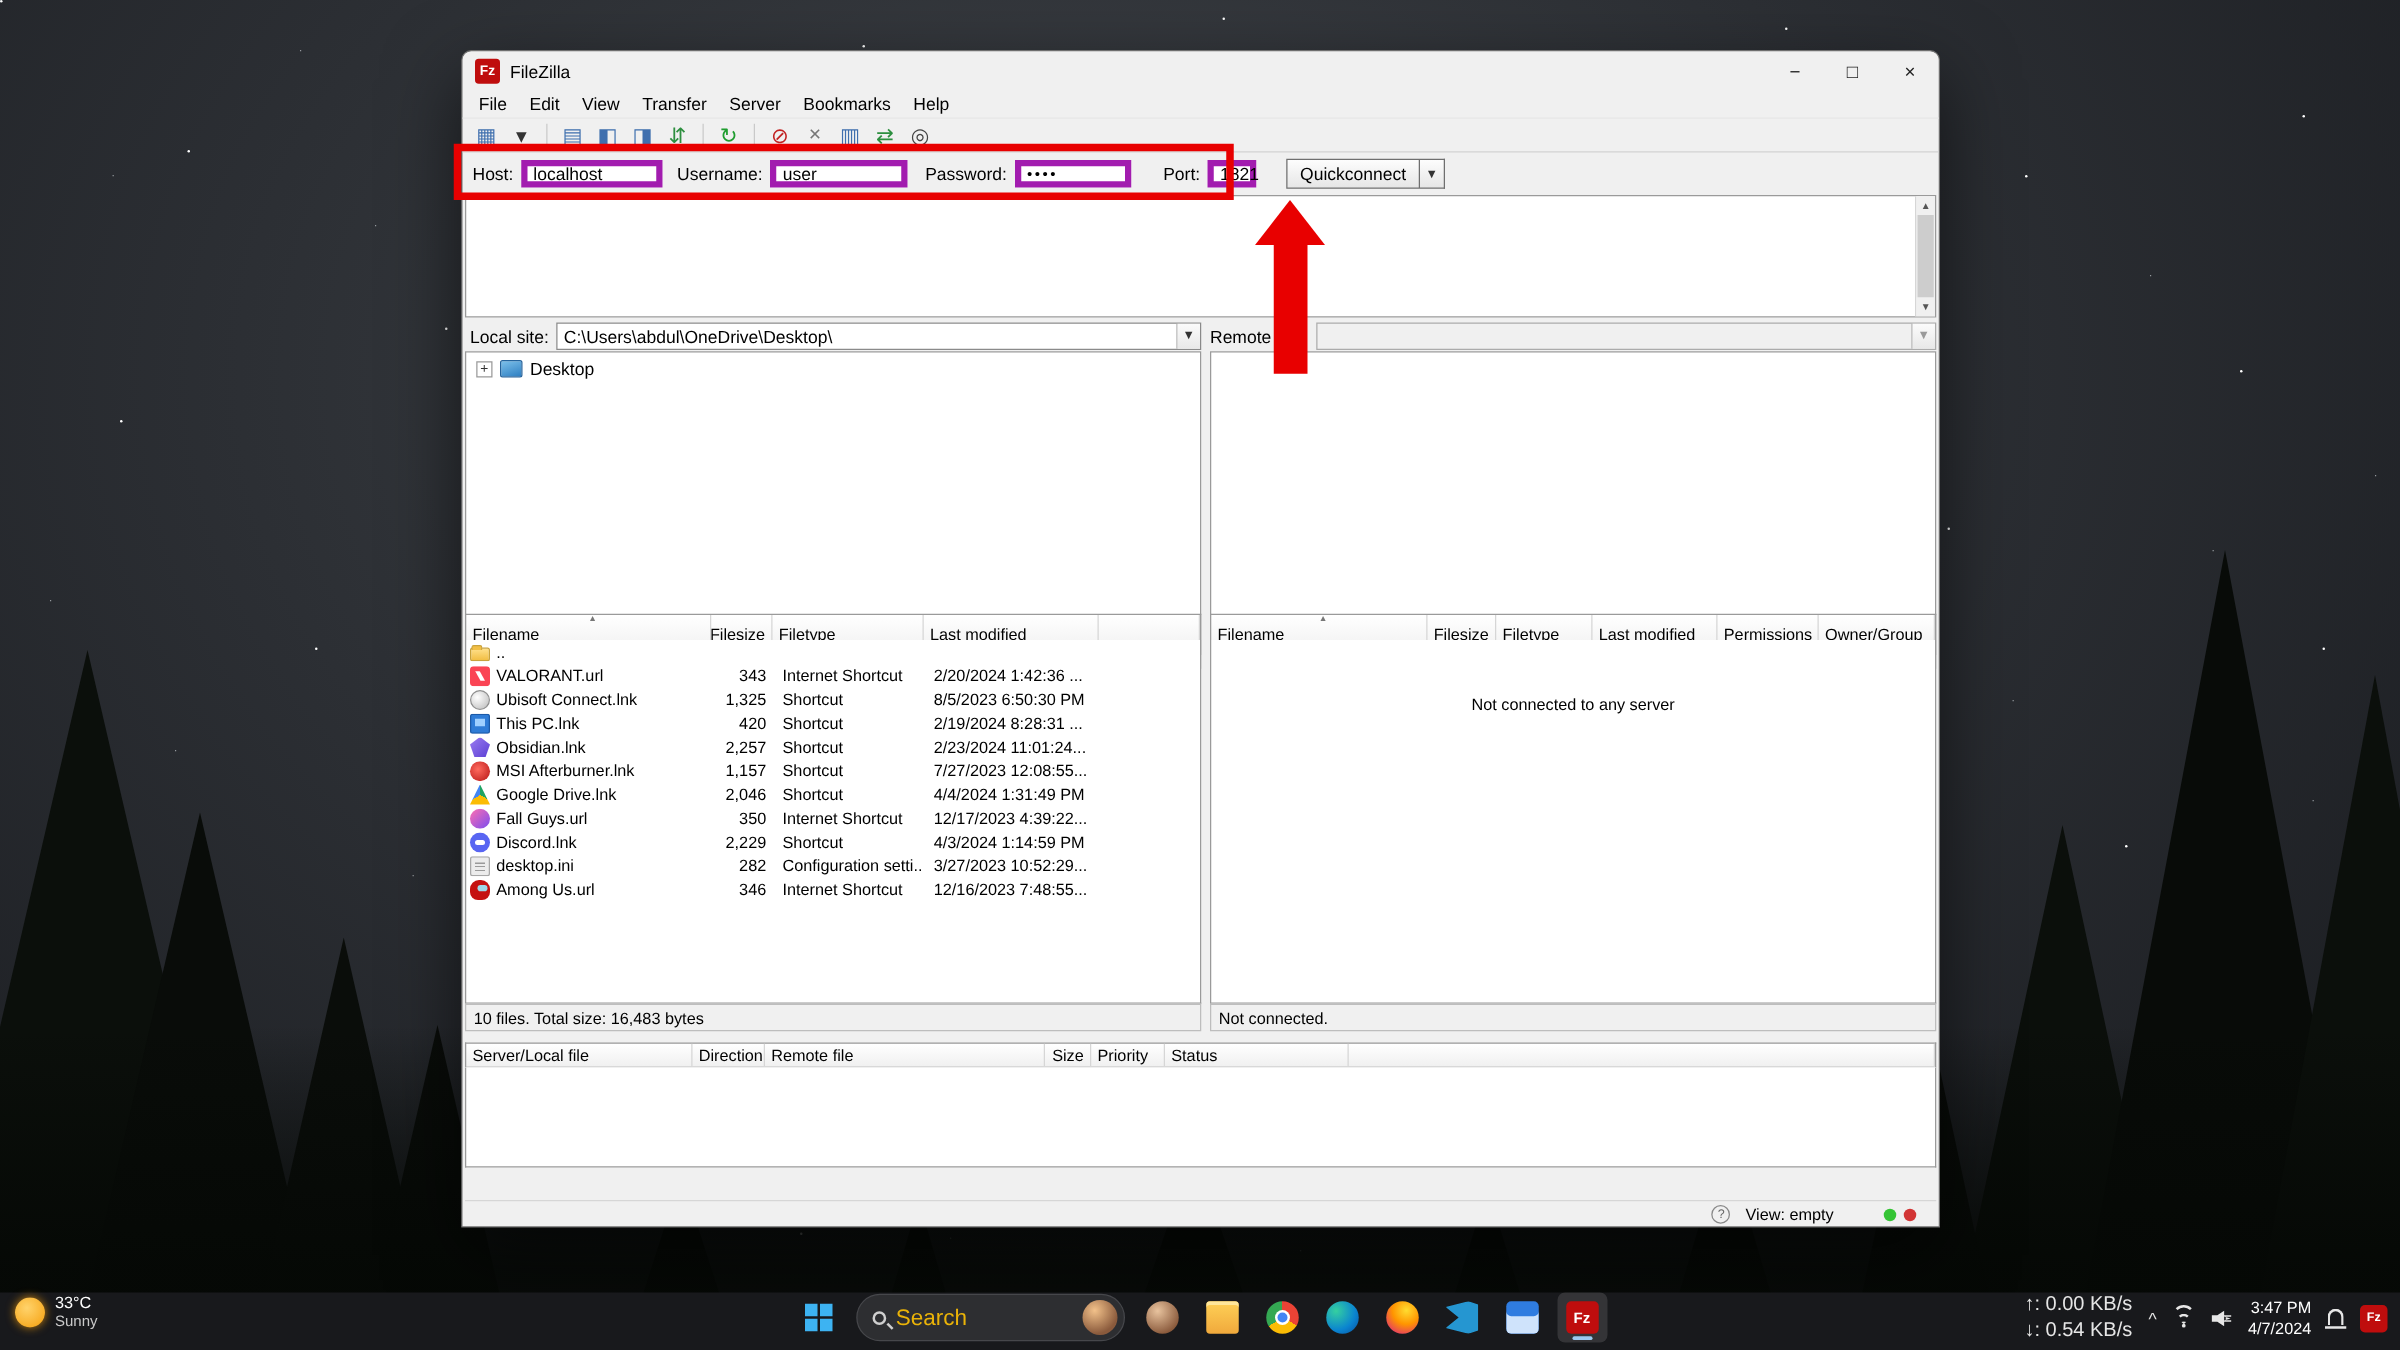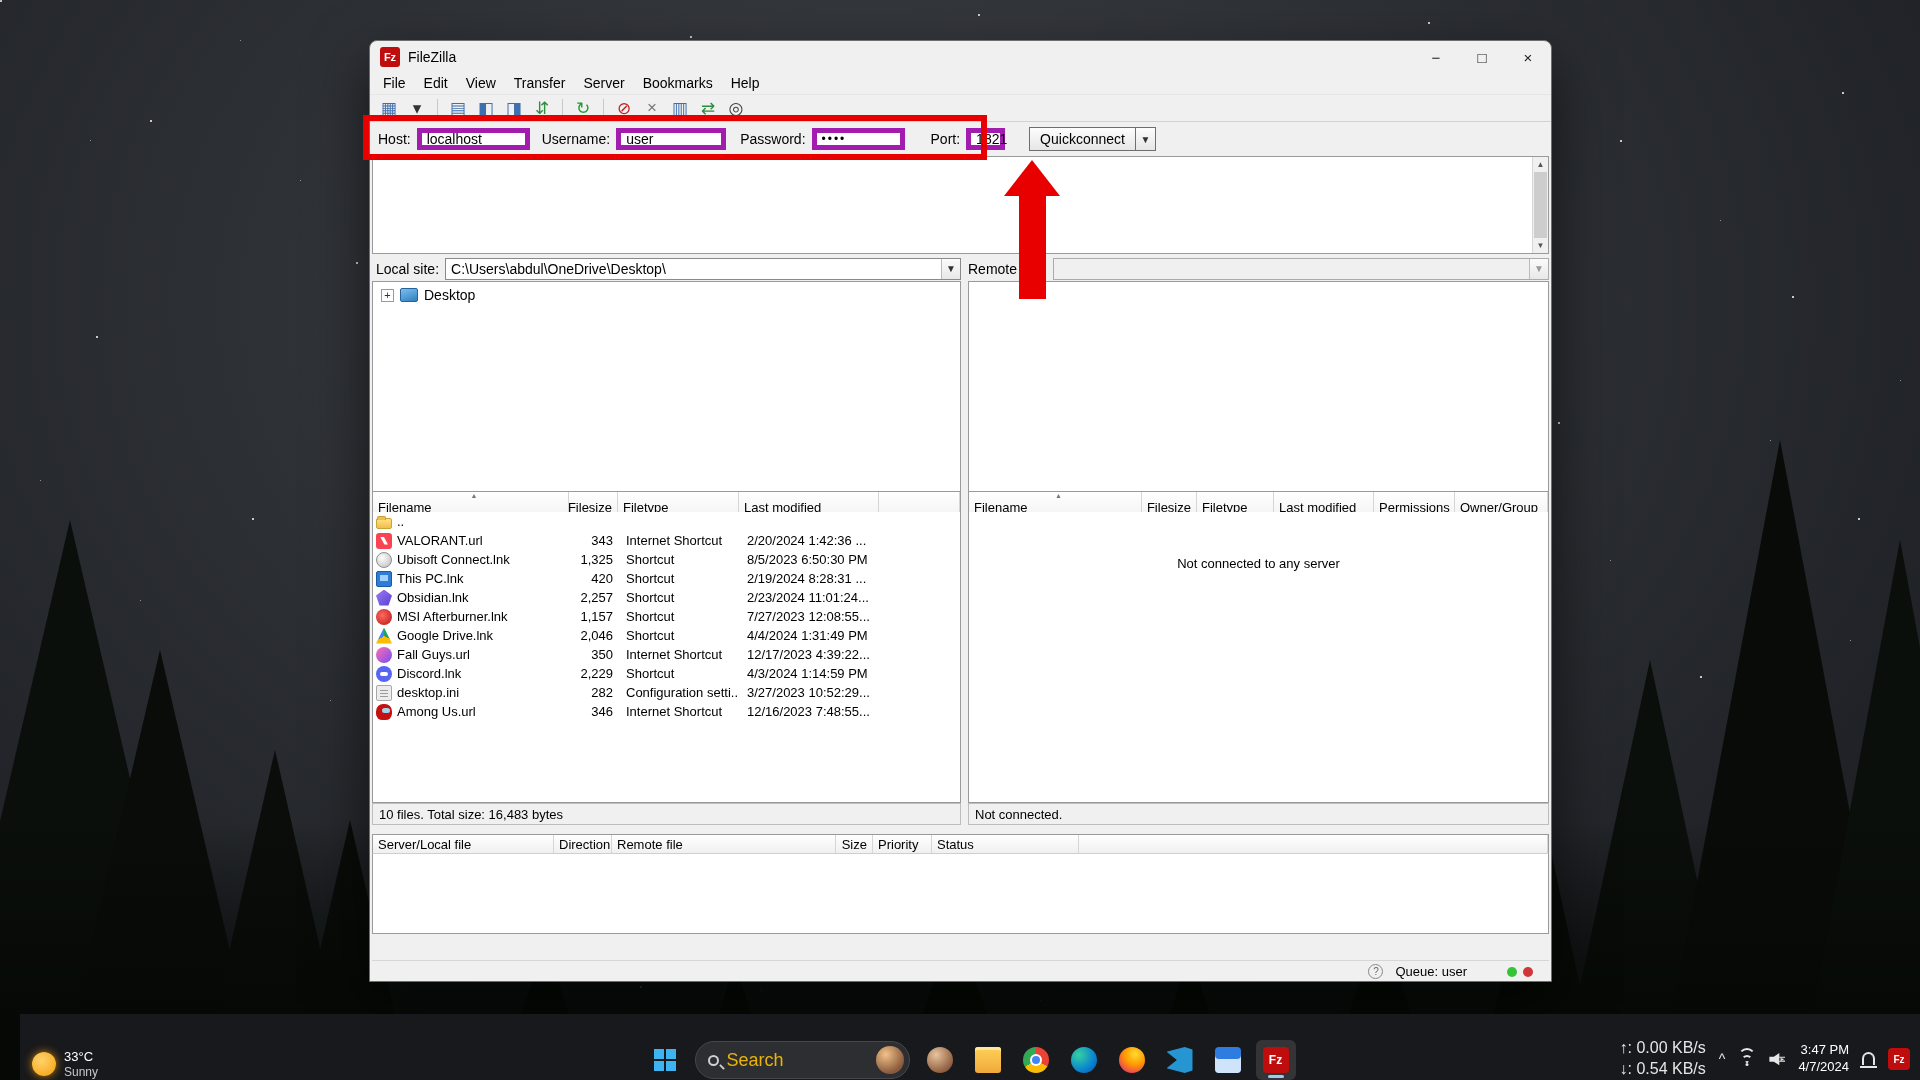--- a/index.html
+++ b/index.html
@@ -148,22 +148,22 @@
   .led { width:10px; height:10px; border-radius:50%; }
   .led.g { background:#35c435; } .led.r { background:#d23535; }
 
   
   .ann-rect { position:absolute; left:363px; top:115px; width:624px; height:45px; border:6px solid var(--ann,#e80000); z-index:60; }
   .ann-head { position:absolute; left:1004px; top:160px; width:56px; height:36px; background:var(--ann,#e80000);
     clip-path:polygon(50% 0,100% 100%,0 100%); z-index:60; }
   .ann-shaft { position:absolute; left:1019px; top:192px; width:27px; height:107px; background:var(--ann,#e80000); z-index:60; }
 
   
-  .taskbar { position:absolute; left:0; right:0; bottom:0; height:66px; z-index:55;
-    background:rgba(26,27,30,.93); display:flex; align-items:flex-end; justify-content:center; color:#fff;margin-left:20px; }
+  .taskbar { position:absolute; left:0; right:0; bottom:0; height:46px; z-index:55;
+    background:rgba(26,27,30,.93); display:flex; align-items:flex-start; justify-content:center; color:#fff; }
   .tb-left { position:absolute; left:12px; display:flex; align-items:center; gap:8px; }
   .sun { width:24px; height:24px; border-radius:50%; background:radial-gradient(circle at 40% 35%, #ffd36b, #f59e0b); box-shadow:0 0 8px rgba(245,158,11,.8); }
   .wtxt { font-size:13px; line-height:1.25; }
   .wtxt .cond { color:#c9c9c9; font-size:12px; }
 
   .tb-center { display:flex; align-items:center; gap:10px; }
   .start { width:40px; height:40px; border-radius:6px; display:flex; align-items:center; justify-content:center; }
   .winlogo { width:22px; height:22px; display:grid; grid-template-columns:1fr 1fr; gap:2px; }
   .winlogo i { background:#3db3f2; }
   .searchbox { width:215px; height:38px; border-radius:19px; background:#2d2e31; border:1px solid #46474b;
@@ -445,21 +445,21 @@
     <span class="hcell r">Size</span>
     <span class="hcell">Priority</span>
     <span class="hcell">Status</span>
     <span class="hcell"></span>
   </div>
   <div class="qlist"></div>
 
 
   <div class="winstatus">
     <span class="helpi"></span>
-    <span>Queue: user</span>
+    <span>View: empty</span>
     <span class="leds">
       <span class="led g"></span>
       <span class="led r"></span>
     </span>
   </div>
 </div>
 
 <div class="ann-rect"></div>
 <div class="ann-head"></div>
 <div class="ann-shaft"></div>

